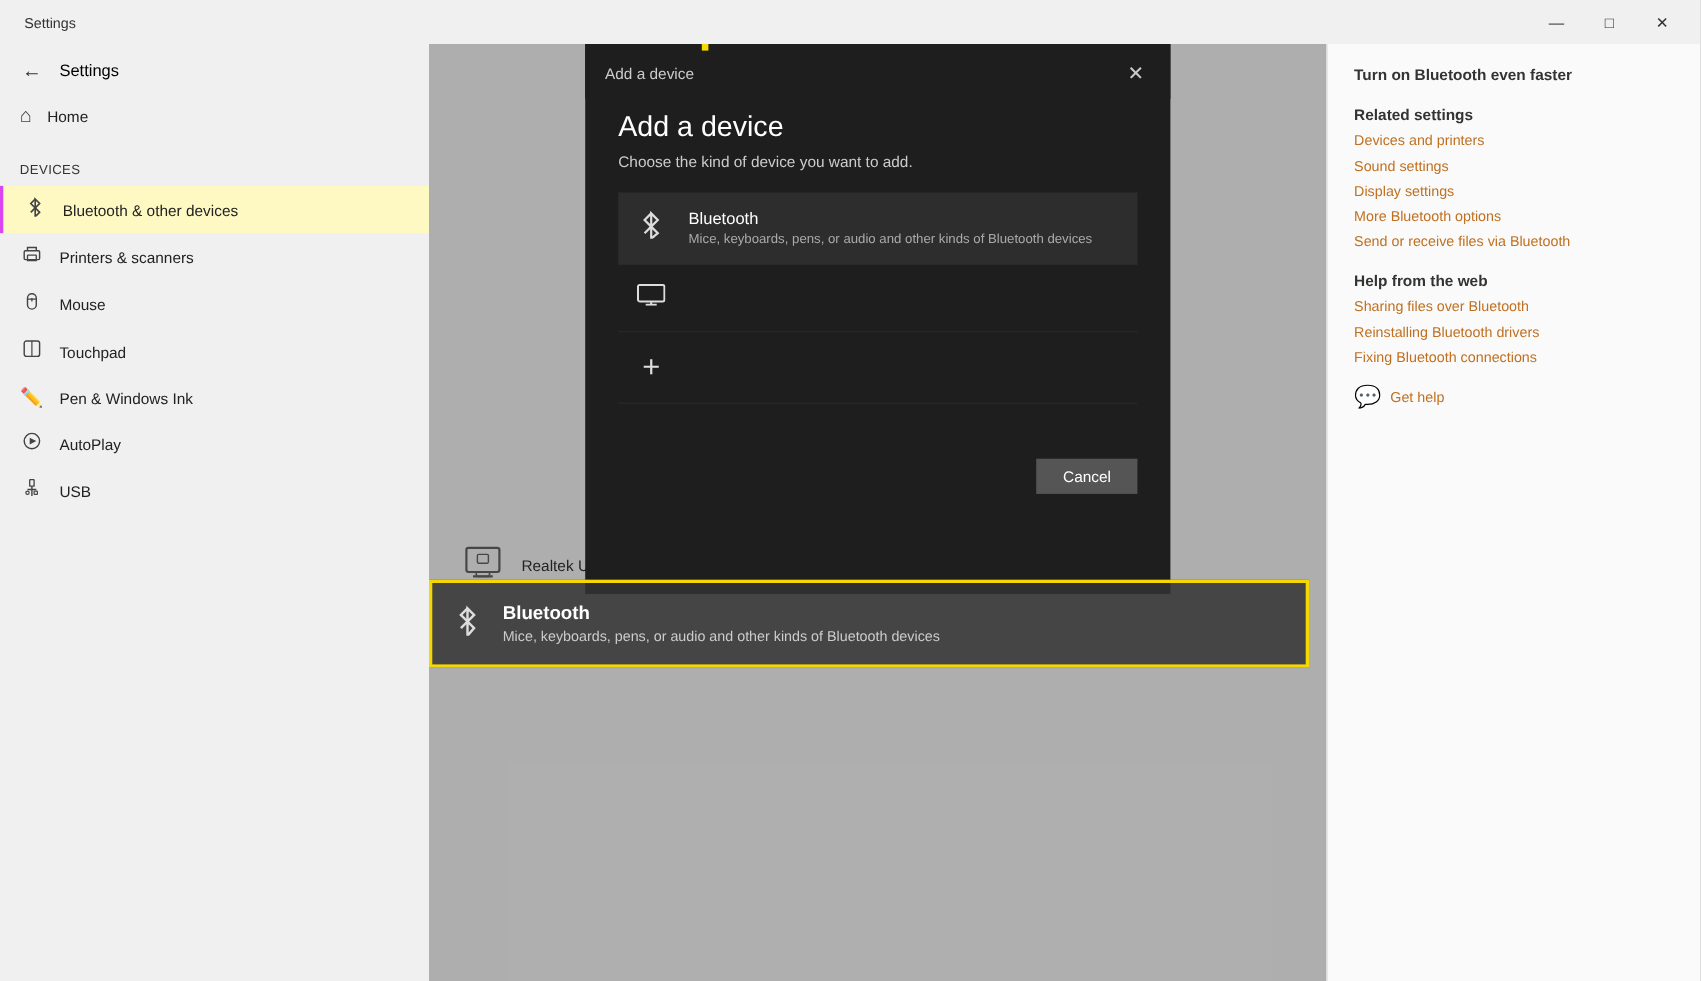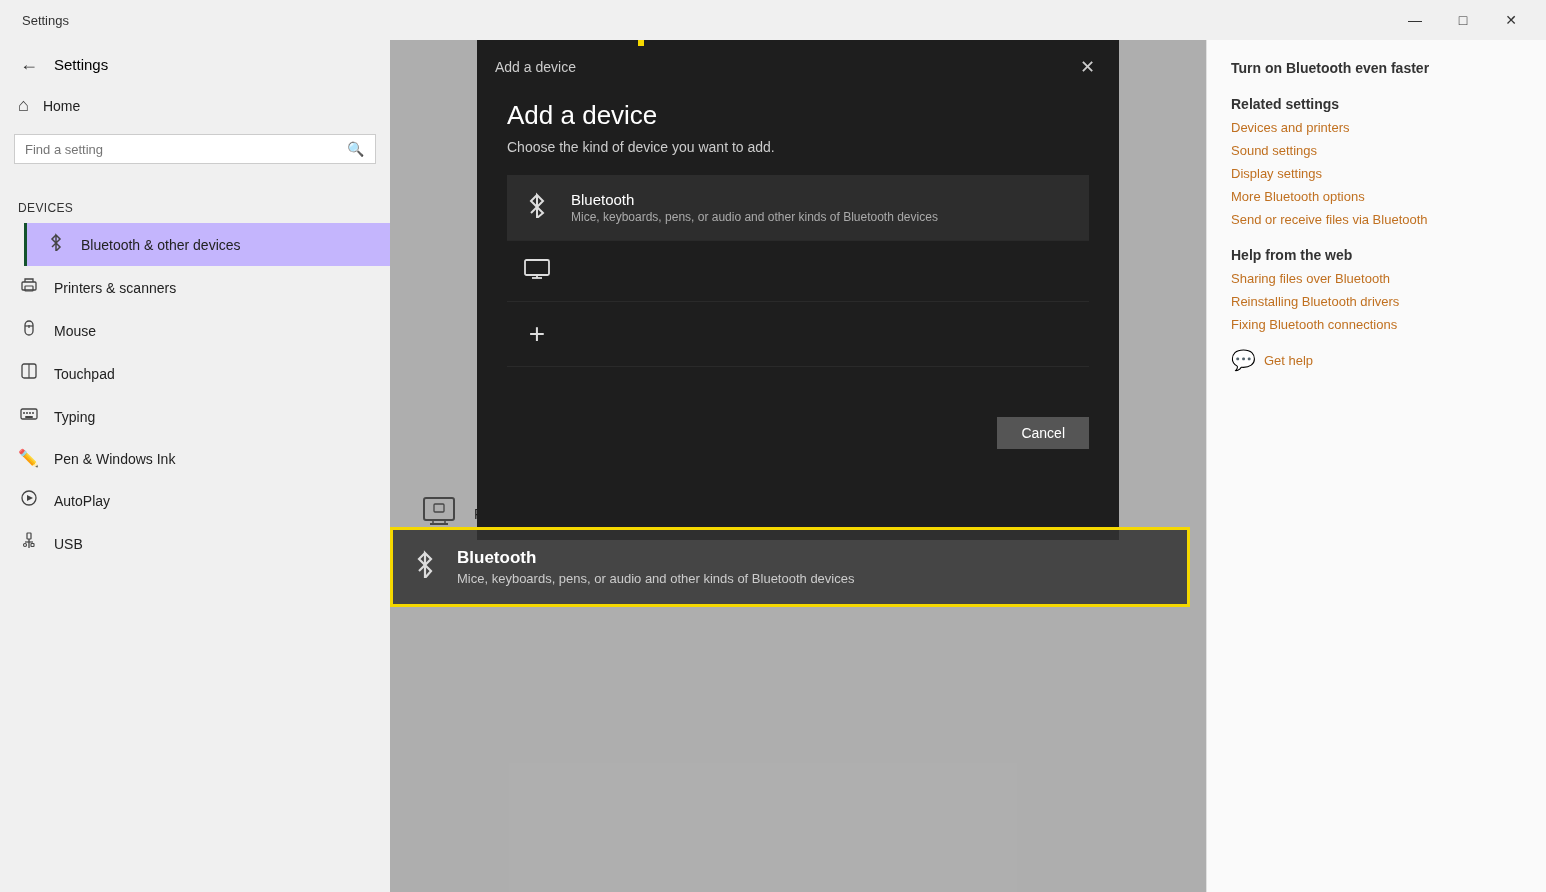--- a/index.html
+++ b/index.html
@@ -121,23 +121,22 @@
 
     .nav-item {
       display: flex;
       align-items: center;
       padding: 10px 18px;
       gap: 14px;
       cursor: pointer;
       position: relative;
     }
     .nav-item.active {
-      background: #c4b5fd;
-      border-left: 3px solid #14532d;
-      margin-left: 24px;
+      background: #fef9c3;
+      border-left: 3px solid #d946ef;
     }
     .nav-item-icon { font-size: 17px; color: #444; min-width: 22px; text-align: center; }
     .nav-item-label { font-size: 14px; color: #222; }
 
     
     .content {
       flex: 1;
       background: #fafafa;
       position: relative;
       overflow-y: auto;
@@ -150,21 +149,21 @@
       top: 0; left: 0; right: 0; bottom: 0;
       background: rgba(0,0,0,0.3);
       display: flex;
       align-items: flex-start;
       justify-content: center;
       padding-top: 0;
       z-index: 10;
     }
     .dialog {
       background: #1e1e1e;
-      width: 642px;
+      width: 532px;
       min-height: 500px;
       position: relative;
       margin-top: 0;
     }
     .dialog-titlebar {
       display: flex;
       align-items: center;
       justify-content: space-between;
       padding: 14px 18px 10px 18px;
       background: #1e1e1e;
@@ -302,24 +301,20 @@
     <div class="sidebar-header">
       <button class="back-btn">←</button>
       <span class="settings-title">Settings</span>
     </div>
 
     <div class="home-item">
       <span class="home-item-icon">⌂</span>
       <span class="home-item-label">Home</span>
     </div>
 
-    <div class="search-box">
-      <input type="text" placeholder="Find a setting" style="">
-      <span class="search-icon">🔍</span>
-    </div>
 
     <div class="devices-label">Devices</div>
 
     <div class="nav-item active">
       <span class="nav-item-icon">
         <svg width="18" height="18" viewBox="0 0 18 18" fill="none">
           <path d="M9 2L13 6L9 10V2Z" stroke="#444" stroke-width="1.5" fill="none"></path>
           <path d="M9 10L13 14L9 18V10Z" stroke="#444" stroke-width="1.5" fill="none"></path>
           <path d="M9 2L5 6L9 10" stroke="#444" stroke-width="1.5" fill="none"></path>
           <path d="M9 10L5 14" stroke="#444" stroke-width="1.5" fill="none"></path>
@@ -353,33 +348,20 @@
     <div class="nav-item">
       <span class="nav-item-icon">
         <svg width="18" height="18" viewBox="0 0 18 18" fill="none">
           <rect x="2" y="2" width="14" height="14" rx="2" stroke="#444" stroke-width="1.3" fill="none"></rect>
           <line x1="9" y1="2" x2="9" y2="16" stroke="#444" stroke-width="1.1"></line>
         </svg>
       </span>
       <span class="nav-item-label">Touchpad</span>
     </div>
 
-    <div class="nav-item">
-      <span class="nav-item-icon">
-        <svg width="18" height="18" viewBox="0 0 18 18" fill="none">
-          <rect x="1" y="4" width="16" height="10" rx="1.5" stroke="#444" stroke-width="1.3" fill="none"></rect>
-          <line x1="4" y1="8" x2="4" y2="8" stroke="#444" stroke-width="2" stroke-linecap="round"></line>
-          <line x1="7" y1="8" x2="7" y2="8" stroke="#444" stroke-width="2" stroke-linecap="round"></line>
-          <line x1="10" y1="8" x2="10" y2="8" stroke="#444" stroke-width="2" stroke-linecap="round"></line>
-          <line x1="13" y1="8" x2="13" y2="8" stroke="#444" stroke-width="2" stroke-linecap="round"></line>
-          <line x1="6" y1="12" x2="12" y2="12" stroke="#444" stroke-width="2" stroke-linecap="round"></line>
-        </svg>
-      </span>
-      <span class="nav-item-label">Typing</span>
-    </div>
 
     <div class="nav-item">
       <span class="nav-item-icon">✏️</span>
       <span class="nav-item-label">Pen &amp; Windows Ink</span>
     </div>
 
     <div class="nav-item">
       <span class="nav-item-icon">
         <svg width="18" height="18" viewBox="0 0 18 18" fill="none">
           <circle cx="9" cy="9" r="7" stroke="#444" stroke-width="1.3" fill="none"></circle>

